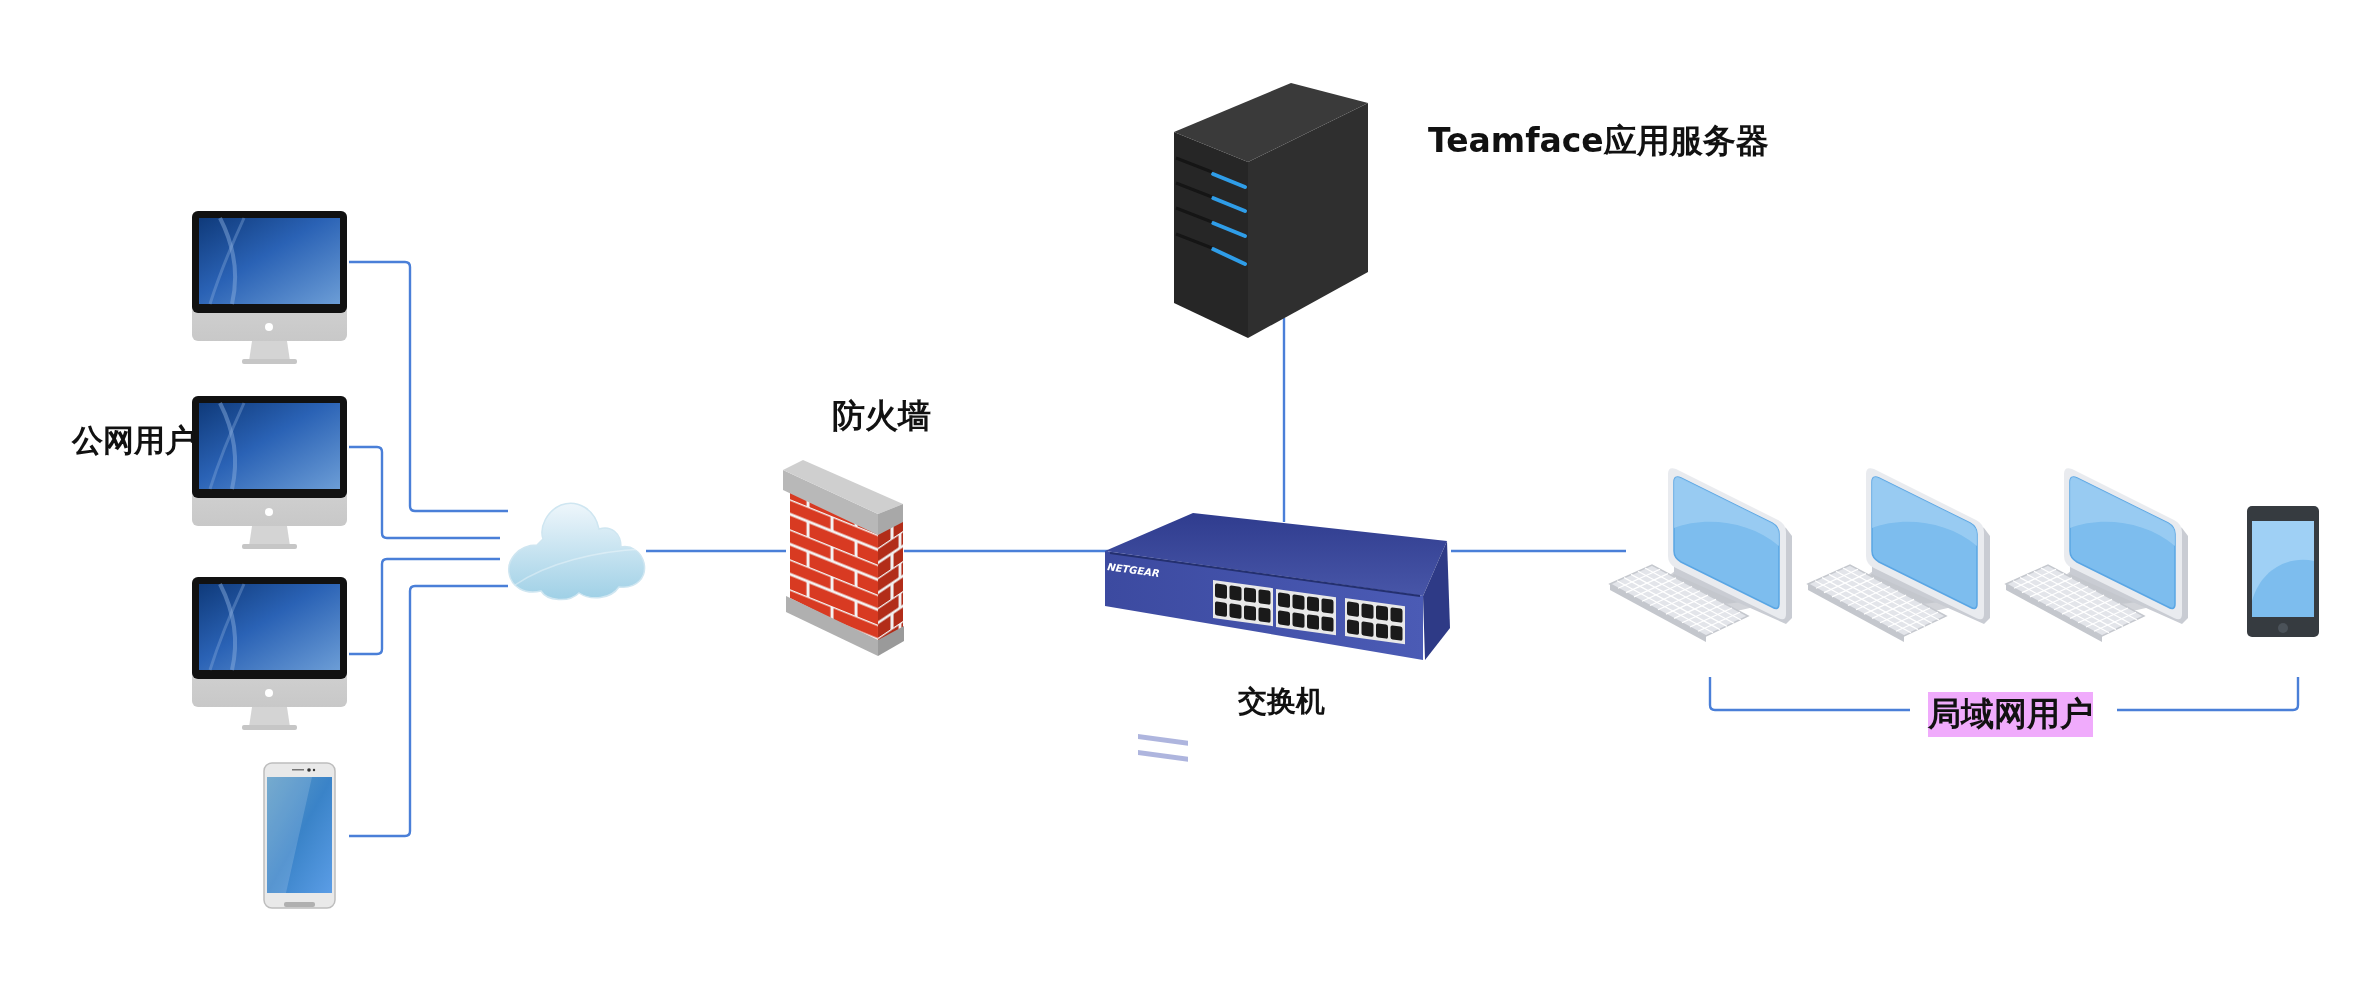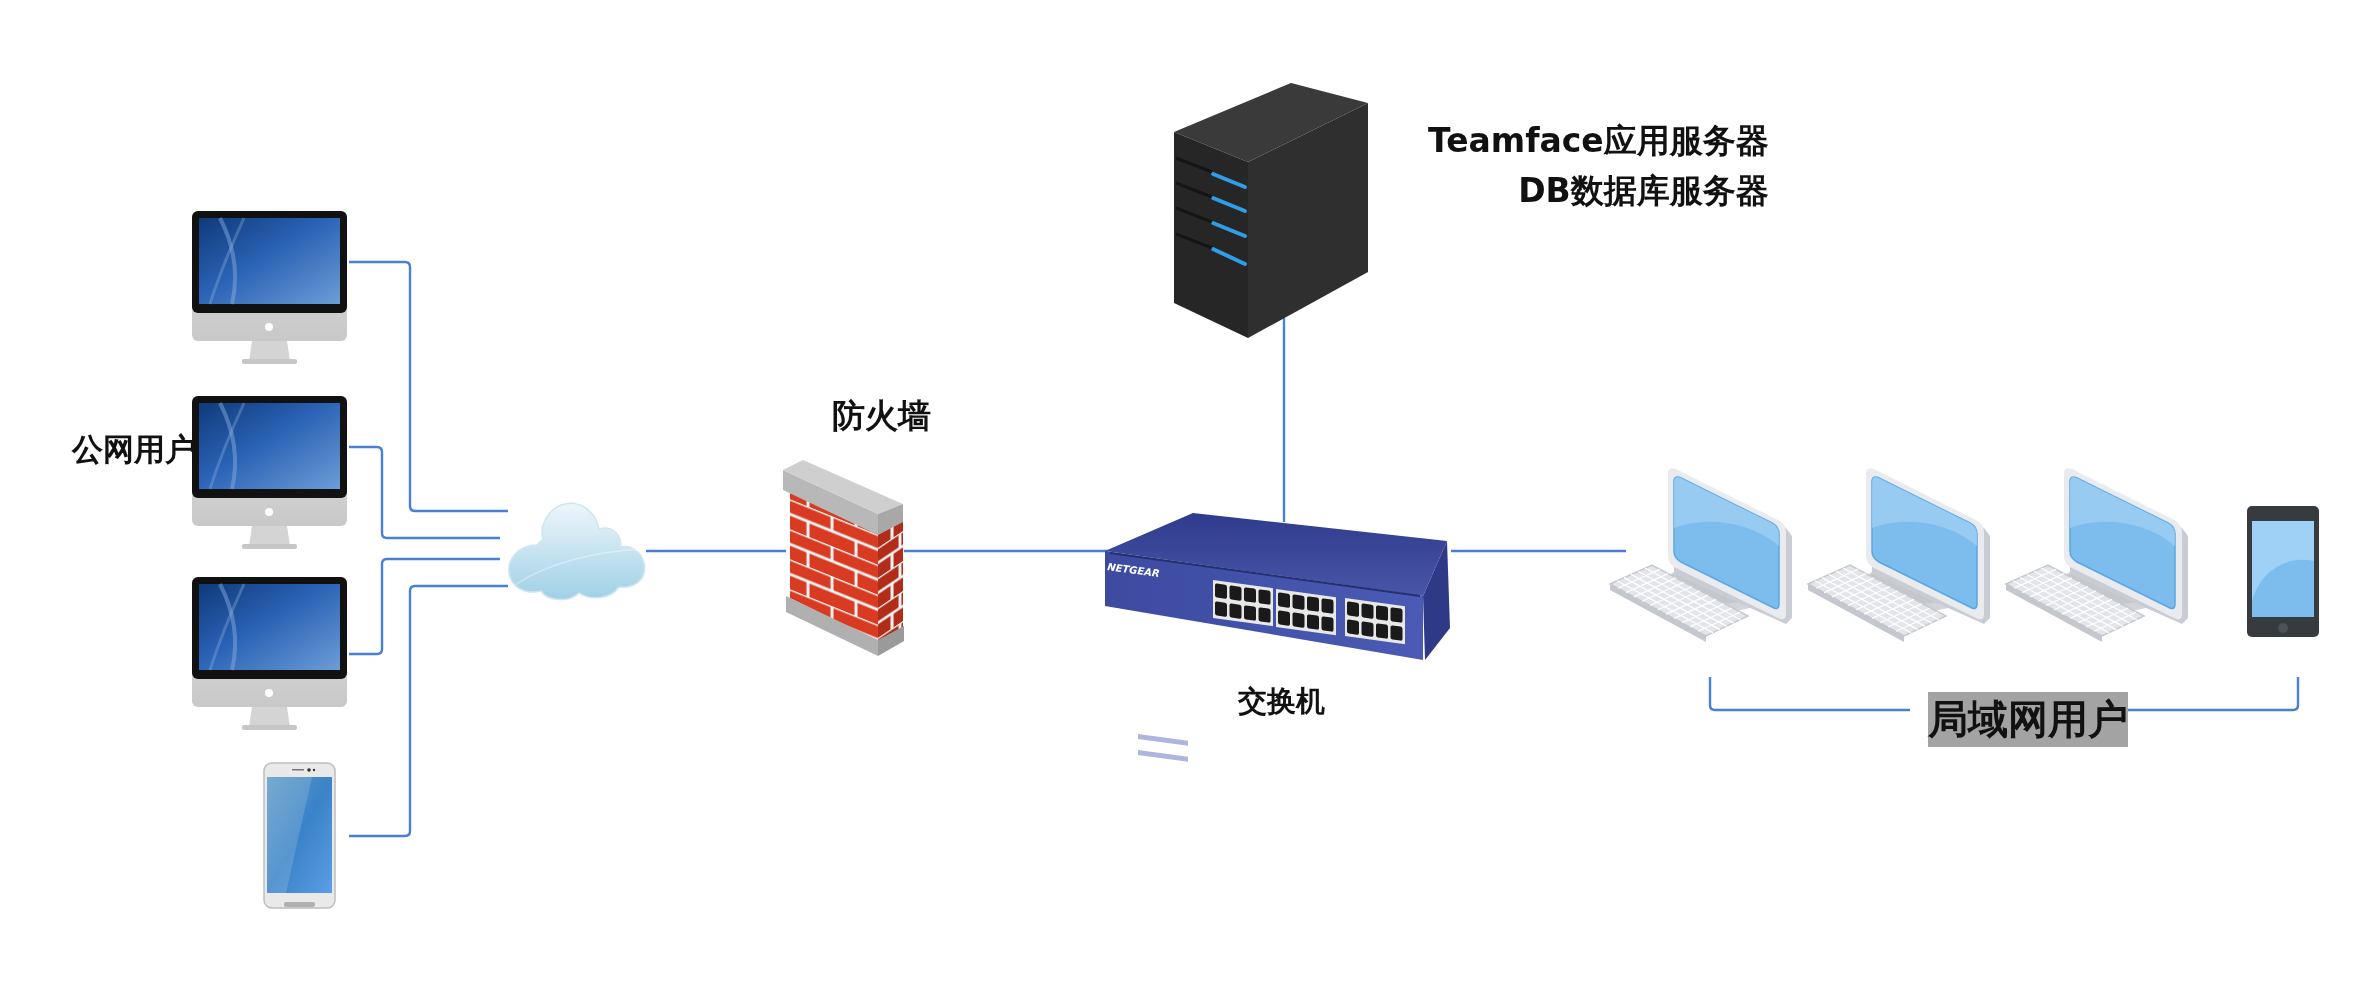--- a/index.html
+++ b/index.html
@@ -5,22 +5,22 @@
   html, body { margin: 0; padding: 0; background: #ffffff; }
   body { width: 2380px; height: 1002px; position: relative; overflow: hidden;
          font-family: "DejaVu Sans", "Liberation Sans", sans-serif; }
   #canvas { position: absolute; left: 0; top: 0; width: 2380px; height: 1002px; }
   .label { position: absolute; color: #111111; font-weight: bold; white-space: nowrap;
            font-family: "DejaVu Sans", "Liberation Sans", sans-serif; }
   .lbl-firewall { left: 832px; top: 394px; font-size: 33px; }
   .lbl-switch { left: 1238px; top: 682px; font-size: 29px; }
   .lbl-server { left: 1428px; top: 116px; font-size: 33px; line-height: 50px; font-weight: bold; text-align: right; }
   .lbl-server div { font-weight: bold; }
-  .lbl-lan { left: 1928px; top: 692px; font-size: 40px; background: #a3a3a3; }
-  .lbl-public { left: 72px; top: 426px; font-size: 31px; width: 36px; line-height: 47px;
+  .lbl-lan { left: 1928px; top: 692px; font-size: 33px; background: #f0abfc; }
+  .lbl-public { left: 72px; top: 417px; font-size: 31px; width: 36px; line-height: 47px;
                 text-align: center; word-break: break-all; }
 </style>
 </head>
 <body>
 
 <svg id="canvas" viewBox="0 0 2380 1002" xmlns="http://www.w3.org/2000/svg">
   <defs>
     <linearGradient id="macScreen" x1="0" y1="0" x2="1" y2="1">
       <stop offset="0" stop-color="#0f3a7a"></stop>
       <stop offset="0.45" stop-color="#2a62b5"></stop>
@@ -286,15 +286,14 @@
     <path d="M5 111 L5 95 C15 60 45 50 67 55 L67 111 Z" fill="#7dbdee"></path>
     <circle cx="36" cy="122" r="5" fill="#4b5259"></circle>
   </g>
 </svg>
 
 <div class="label lbl-public">公网用户</div>
 <div class="label lbl-firewall">防火墙</div>
 <div class="label lbl-switch">交换机</div>
 <div class="label lbl-server">
   <div>Teamface应用服务器</div>
-  <div>DB数据库服务器</div>
 </div>
 <div class="label lbl-lan">局域网用户</div>
 
 </body></html>

